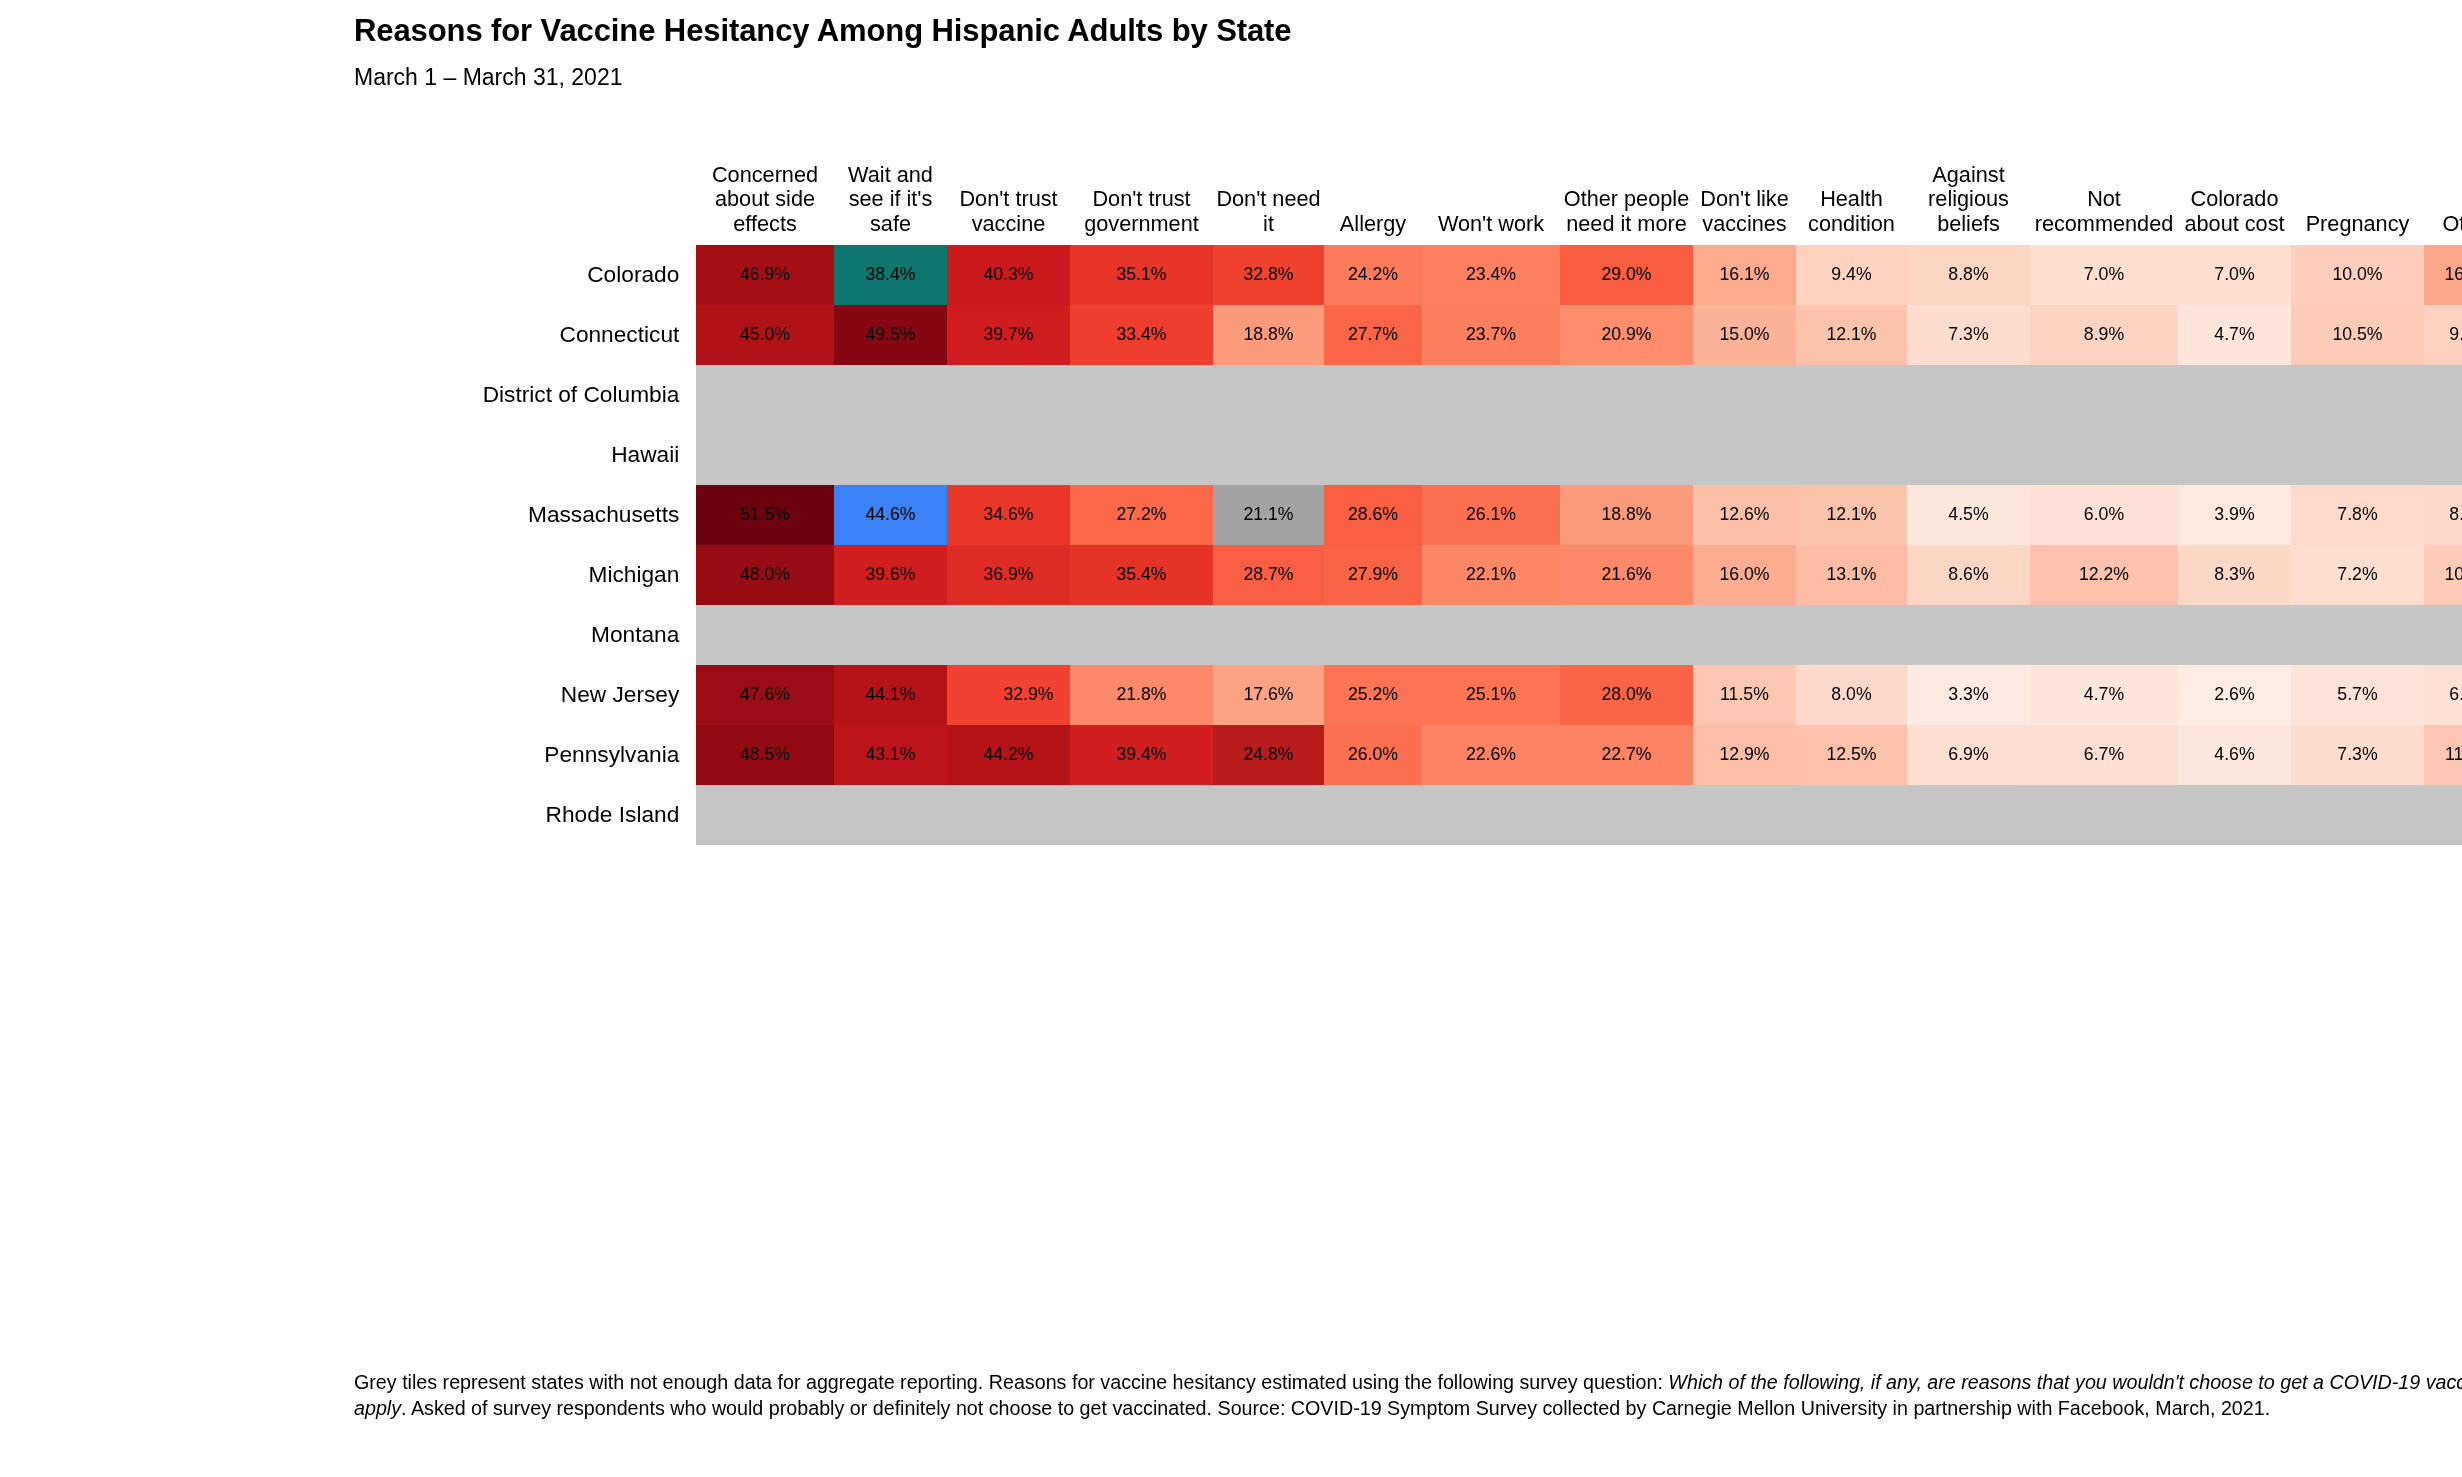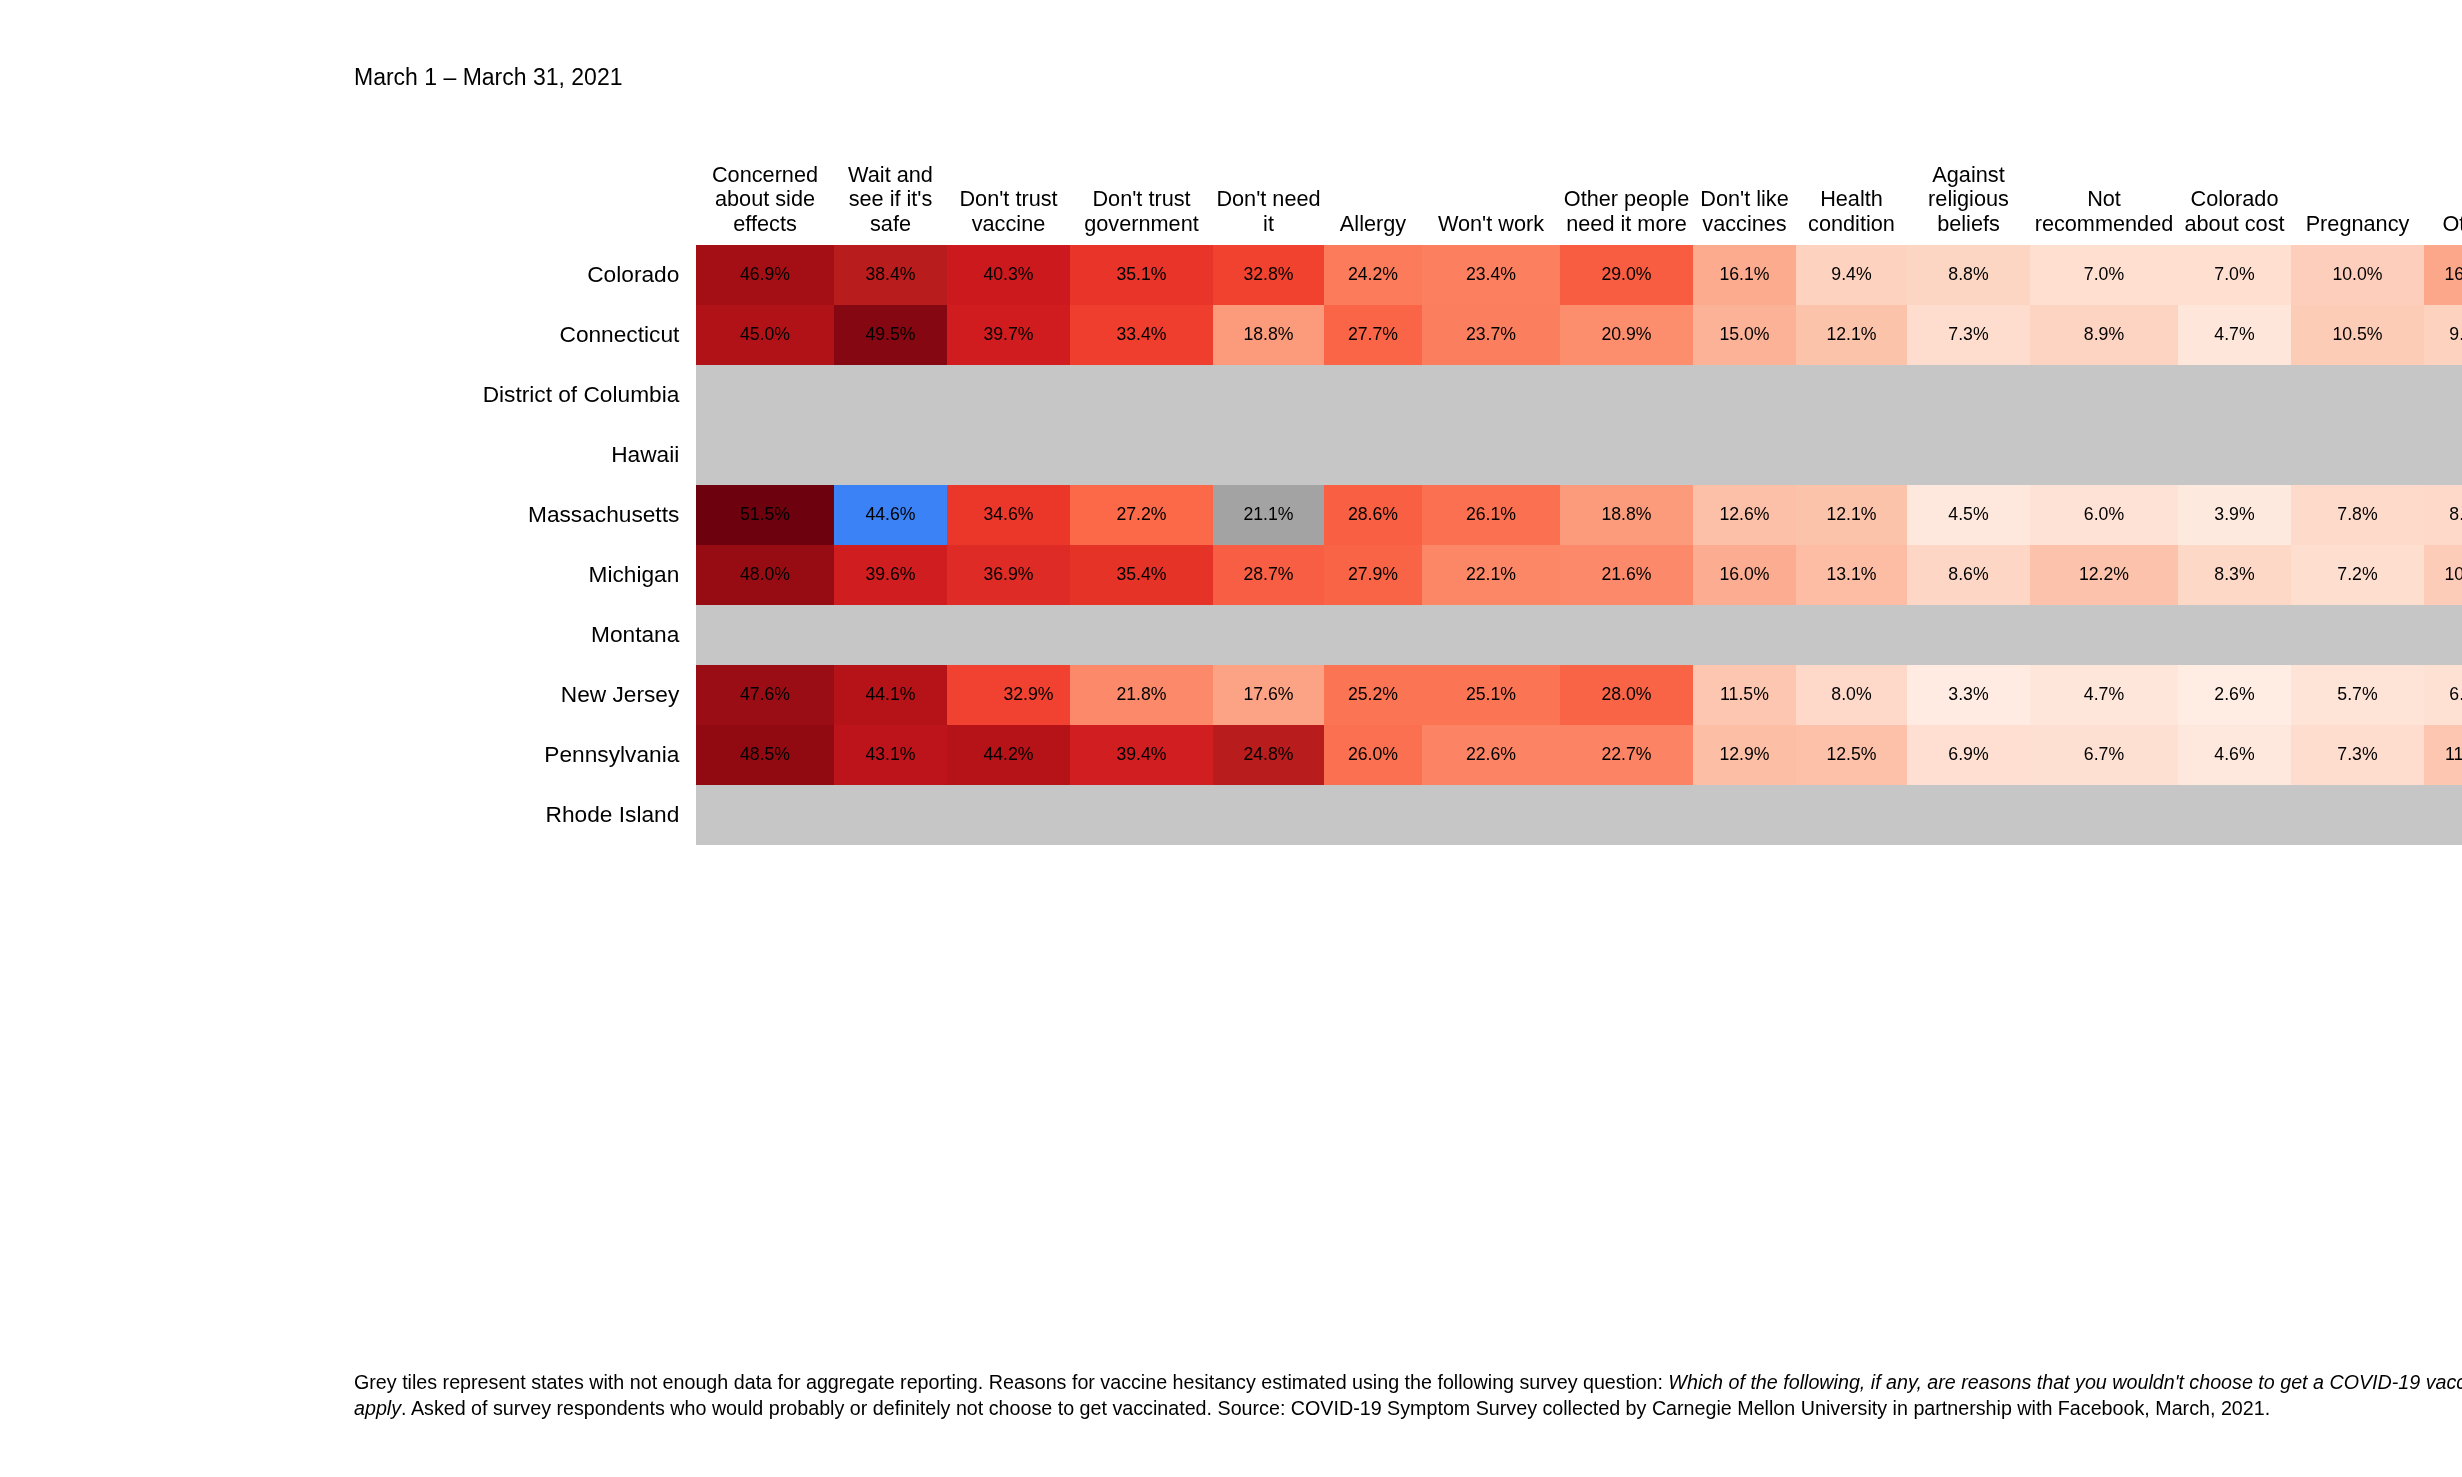--- a/index.html
+++ b/index.html
@@ -84,20 +84,21 @@
     line-height: 1.32;
   }
   .caption i { font-style: italic; }
   .corner { width: 340px; }
 </style>
 </head>
 <body>
 
 <div class="page">
 
+  <div class="title">Reasons for Vaccine Hesitancy Among Hispanic Adults by State</div>
   <div class="subtitle">March 1 – March 31, 2021</div>
 
   <div class="plot">
     <table class="heat" id="heat-table">
       <thead>
         <tr id="head-row">
           <th class="corner"></th>
         <th class="colhead" style="width: 138px;">Concerned about side effects</th>
             <th class="colhead" style="width: 113px;">Wait and see if it's safe</th>
             <th class="colhead" style="width: 123px;">Don't trust vaccine</th>
@@ -112,21 +113,21 @@
             <th class="colhead" style="width: 148px;">Not recommended</th>
             <th class="colhead" style="width: 113px;">Colorado about cost</th>
             <th class="colhead" style="width: 133px;">Pregnancy</th>
             <th class="colhead" style="width: 91px;">Other</th>
           </tr>
       </thead>
       <tbody id="body-rows">
           <tr>
             <th class="rowhead">Colorado</th>
             <td class="cell" style="background: rgb(164, 15, 21);">46.9%</td>
-            <td class="cell" style="background: #b91c1c;">38.4%</td>
+            <td class="cell" style="background: #0f766e;">38.4%</td>
             <td class="cell" style="background: rgb(204, 25, 30);">40.3%</td>
             <td class="cell" style="background: rgb(232, 52, 41);">35.1%</td>
             <td class="cell" style="background: rgb(241, 66, 48);">32.8%</td>
             <td class="cell" style="background: rgb(251, 123, 91);">24.2%</td>
             <td class="cell" style="background: rgb(252, 128, 96);">23.4%</td>
             <td class="cell" style="background: rgb(248, 92, 65);">29.0%</td>
             <td class="cell" style="background: rgb(252, 171, 143);">16.1%</td>
             <td class="cell" style="background: rgb(253, 210, 191);">9.4%</td>
             <td class="cell" style="background: rgb(253, 213, 195);">8.8%</td>
             <td class="cell" style="background: rgb(254, 223, 208);">7.0%</td>

